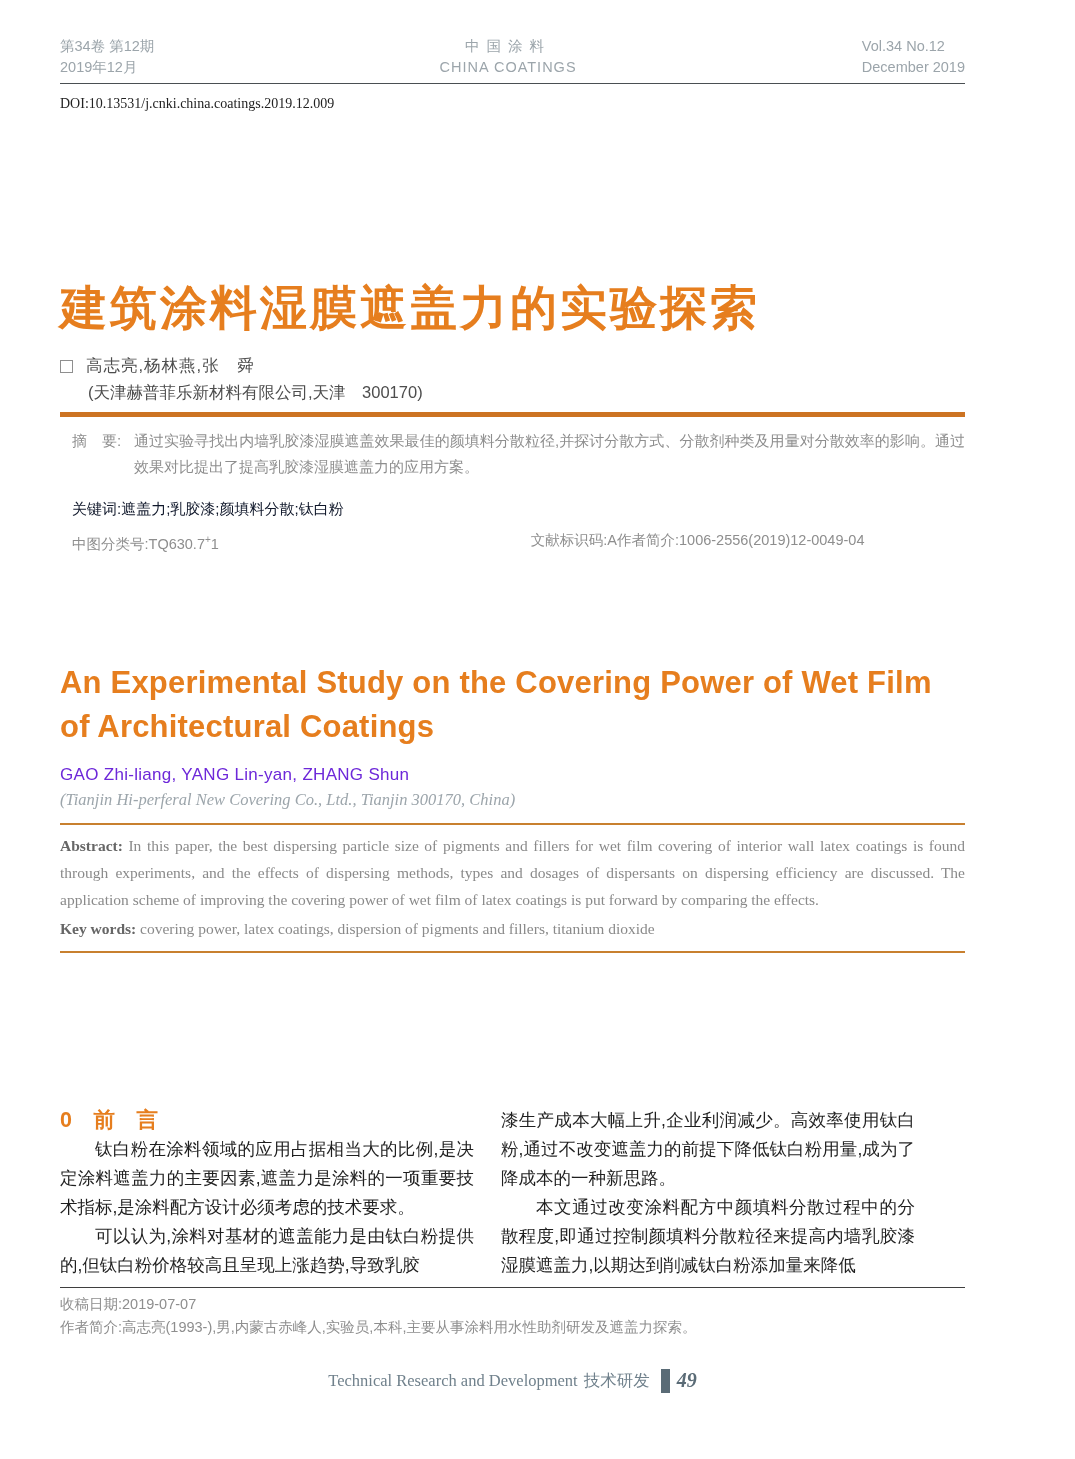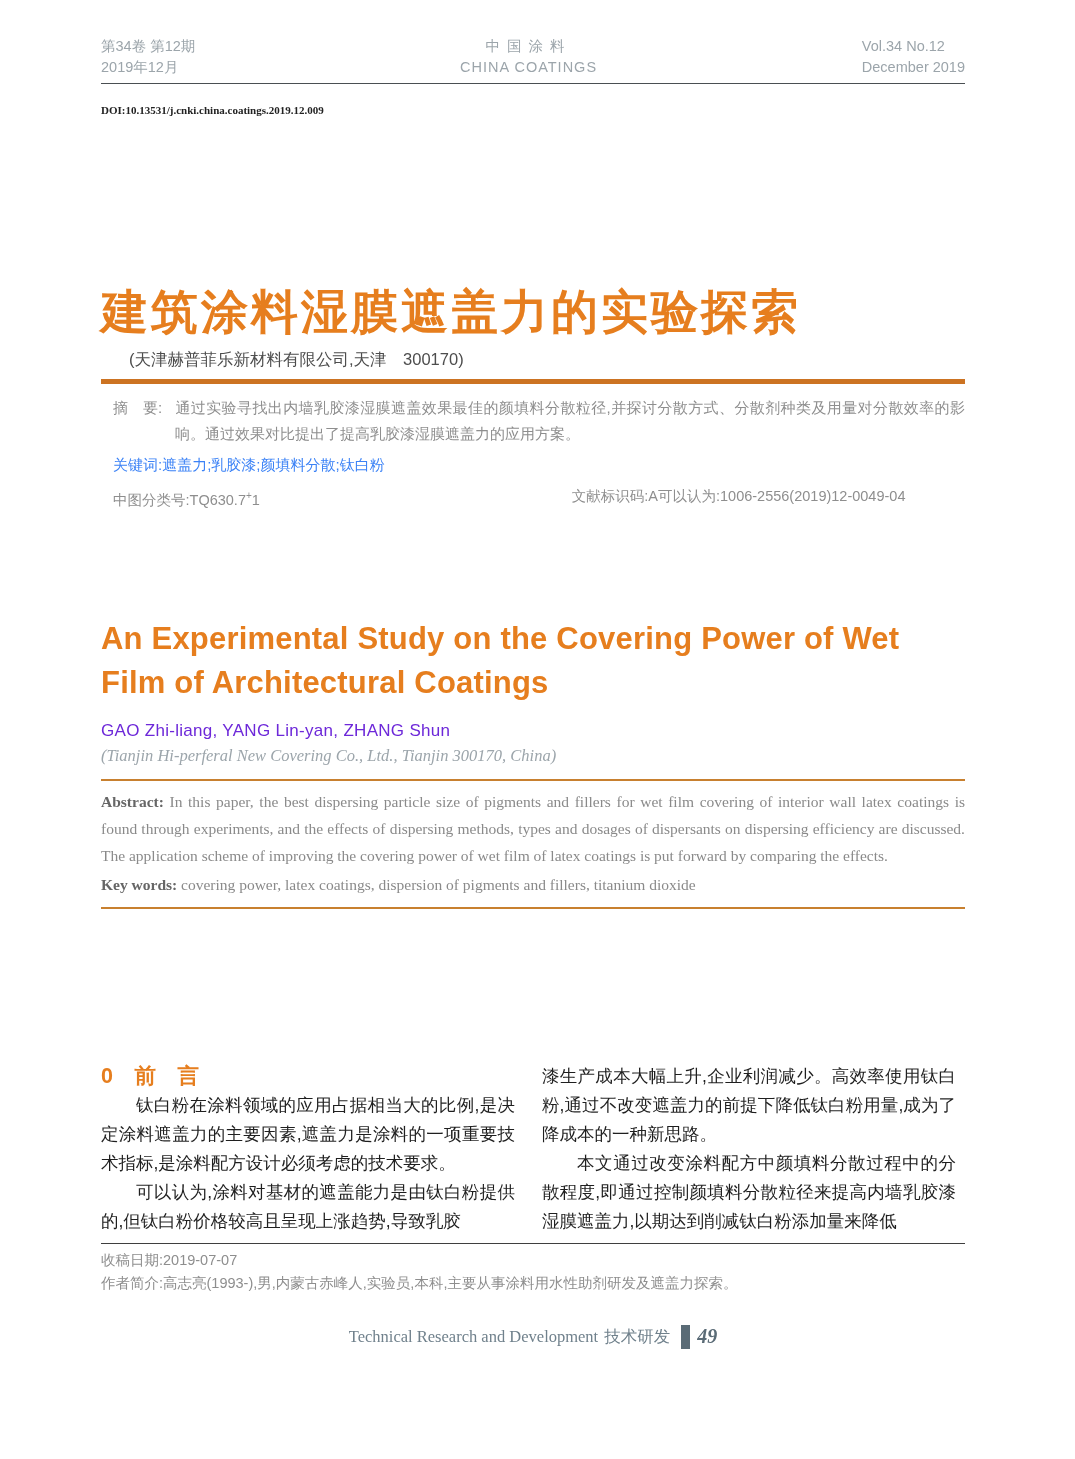--- a/index.html
+++ b/index.html
@@ -2,48 +2,48 @@
 <html><head>
 <meta charset="utf-8">
 <style>
   * { margin:0; padding:0; box-sizing:border-box; }
   html,body { background:#ffffff; }
   .page {
     position:relative;
     width:1075px; height:1459px;
     margin:0 auto;
     background:#ffffff;
-    padding:36px 110px 0 101px;
+    padding:36px 110px 0 60px;
     overflow:hidden;
     font-family:"Liberation Sans", sans-serif;
   }
   
   .jheader { display:flex; justify-content:space-between; align-items:flex-start;
              color:#9CA5AB; font-size:14.5px; line-height:21px; }
   .jheader .center { text-align:center; }
   .jheader .right { text-align:left; }
   .jheader .zh-journal { letter-spacing:7px; }
   .jheader .en-journal { letter-spacing:1px; }
   .header-rule { margin-top:5px; border-top:1.5px solid #4A4F52; }
-  .doi-line { margin-top:20px; font-family:"Liberation Serif", serif; font-size:11px; color:#222222;font-weight:bold; }
+  .doi-line { margin-top:12px; font-family:"Liberation Serif", serif; font-size:14px; color:#222222; }
 
   
   .title-zh { margin-top:165px; font-size:47px; font-weight:bold; color:#E67E1E; letter-spacing:3px; }
   .authors-row { margin-top:15px; display:flex; align-items:center;
                  font-size:16.5px; color:#4D4D4D; letter-spacing:1px; }
   .author-marker { display:inline-block; width:13px; height:13px; border:1.5px solid #8F8F8F;
                    margin-right:13px; flex:none; }
   .affiliation-zh { margin-top:5px; padding-left:28px; font-size:16.5px; color:#4D4D4D; }
   .bar-thick { margin-top:8px; height:5px; background:#CC7322; }
 
   
   .abs-zh { margin-top:11px; padding-left:74px; font-size:15px; line-height:26px;
             color:#8E8E8E; text-align:justify; }
   .abs-zh .hang-label { display:inline-block; width:62px; margin-left:-62px; }
-  .kw-zh { margin-top:5px; padding-left:12px; font-size:15px; line-height:26px; color:#3b82f6; }
+  .kw-zh { margin-top:16px; padding-left:12px; font-size:15px; line-height:26px; color:#0f172a; }
   .clc-row { margin-top:7px; padding-left:12px; display:flex; font-size:14.5px;
              line-height:22px; color:#8E8E8E; }
   .clc-row .seg1 { width:305px; flex:none; }
   .clc-row .seg2 { width:240px; flex:none;text-align:right; }
   .clc-row sup { font-size:10px; }
 
   
   .title-en { margin-top:106px; font-size:31px; line-height:44px; font-weight:bold;
               color:#E67E1E; letter-spacing:0.2px; }
   .authors-en { margin-top:16px; font-size:17px; color:#6d28d9; letter-spacing:0.3px; }
@@ -90,29 +90,33 @@
     </div>
     <div class="right">
       <div>Vol.34  No.12</div>
       <div>December 2019</div>
     </div>
   </div>
   <div class="header-rule"></div>
   <div class="doi-line">DOI:10.13531/j.cnki.china.coatings.2019.12.009</div>
 
   <h1 class="title-zh">建筑涂料湿膜遮盖力的实验探索</h1>
+  <div class="authors-row">
+    <span class="author-marker"></span>
+    <span>高志亮,杨林燕,张　舜</span>
+  </div>
   <div class="affiliation-zh">(天津赫普菲乐新材料有限公司,天津　300170)</div>
   <div class="bar-thick"></div>
 
   <div class="abs-zh"><span class="hang-label">摘　要:</span><span>通过实验寻找出内墙乳胶漆湿膜遮盖效果最佳的颜填料分散粒径,并探讨分散方式、分散剂种类及用量对分散效率的影响。通过效果对比提出了提高乳胶漆湿膜遮盖力的应用方案。</span></div>
   <div class="kw-zh"><span>关键词:</span><span>遮盖力;乳胶漆;颜填料分散;钛白粉</span></div>
   <div class="clc-row">
     <span class="seg1"><span>中图分类号:</span><span>TQ630.7</span><sup>+</sup><span>1</span></span>
     <span class="seg2"><span>文献标识码:</span><span>A</span></span>
-    <span class="seg3"><span>可以认为:</span><span>1006-2556(2019)12-0049-04</span></span>
+    <span class="seg3"><span>作者简介:</span><span>1006-2556(2019)12-0049-04</span></span>
   </div>
 
   <h2 class="title-en">An Experimental Study on the Covering Power of Wet Film of Architectural Coatings</h2>
   <div class="authors-en">GAO Zhi-liang, YANG Lin-yan, ZHANG Shun</div>
   <div class="affil-en">(Tianjin Hi-perferal New Covering Co., Ltd., Tianjin 300170, China)</div>
 
   <div class="rule-thin-top"></div>
   <div class="abs-en"><span class="b">Abstract:</span><span> In this paper, the best dispersing particle size of pigments and fillers for wet film covering of interior wall latex coatings is found through experiments, and the effects of dispersing methods, types and dosages of dispersants on dispersing efficiency are discussed. The application scheme of improving the covering power of wet film of latex coatings is put forward by comparing the effects.</span></div>
   <div class="kw-en"><span class="b">Key words:</span><span> covering power, latex coatings, dispersion of pigments and fillers, titanium dioxide</span></div>
   <div class="rule-thin-bottom"></div>

